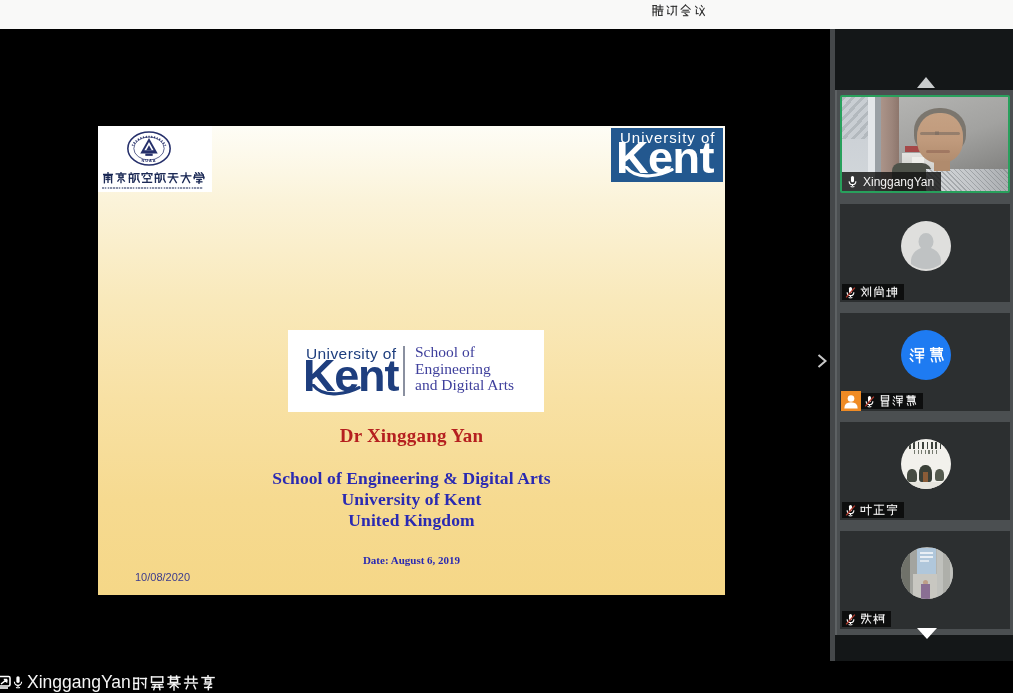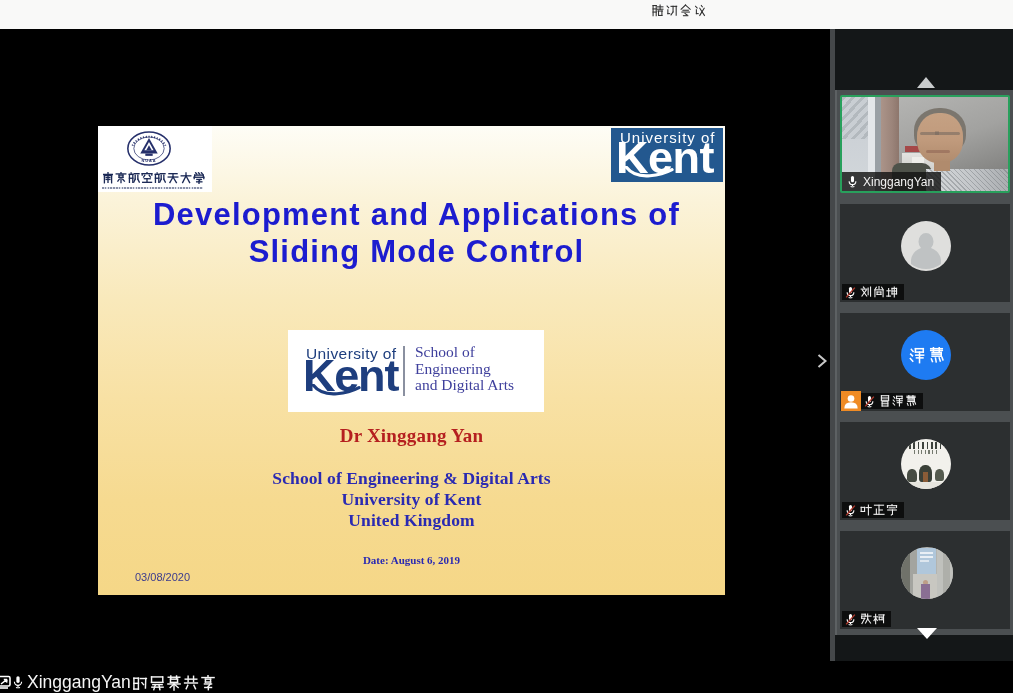--- a/index.html
+++ b/index.html
@@ -149,35 +149,34 @@
 <div class="abs" style="left:4px;top:61px;width:101px;height:2px;background:repeating-linear-gradient(90deg,#8a91a8 0,#8a91a8 1.6px,#dde1ea 1.6px,#dde1ea 2.8px);"></div>
 </div>
 <div class="abs" style="left:513px;top:2px;width:112px;height:54px;background:#23588f;overflow:hidden;">
 <div style="position:absolute;left:9px;top:2px;color:#fff;font-size:15px;line-height:1;letter-spacing:1.0px;white-space:nowrap;">University of</div>
 <div style="position:absolute;left:5px;top:12px;color:#fff;font-size:45px;line-height:0.8;font-weight:bold;letter-spacing:-0.5px;white-space:nowrap;">Kent</div>
 <svg width="56" height="13" viewBox="0 0 56 14" preserveAspectRatio="none" style="position:absolute;left:13px;top:38px;">
           <path d="M2,1 Q10,12 26,10.5 Q38,9.5 48,4" fill="none" stroke="#fff" stroke-width="3.4" stroke-linecap="round"></path>
         </svg>
 
 </div>
-<div class="abs" style="left:5px;top:70px;width:627px;text-align:center;font-size:31px;line-height:37px;font-weight:bold;color:#1c1ccf;letter-spacing:1.2px;">Development and Applications of<br>Sliding Mode Control</div>
 <div class="abs" style="left:190px;top:204px;width:256px;height:82px;background:#fff;">
 <div style="position:absolute;left:18px;top:16px;color:#1e3e7e;font-size:15.5px;line-height:1;letter-spacing:0.4px;white-space:nowrap;">University of</div>
 <div style="position:absolute;left:15px;top:28px;color:#1e3e7e;font-size:45px;line-height:0.8;font-weight:bold;letter-spacing:-1.2px;white-space:nowrap;">Kent</div>
 <svg width="56" height="13" viewBox="0 0 56 14" preserveAspectRatio="none" style="position:absolute;left:23px;top:54px;">
           <path d="M2,1 Q10,12 26,10.5 Q38,9.5 48,4" fill="none" stroke="#1e3e7e" stroke-width="3.4" stroke-linecap="round"></path>
         </svg>
 
 <div class="abs" style="left:115px;top:16px;width:2px;height:50px;background:#8a90a0;"></div>
 <div class="abs" style="left:127px;top:14px;font-family:'Liberation Serif',serif;font-weight:normal;font-size:15.5px;line-height:16.5px;color:#3e3f9c;">School of<br>Engineering<br>and Digital Arts</div>
 </div>
 <div class="abs" style="left:0;top:299px;width:627px;text-align:center;font-family:'Liberation Serif',serif;font-weight:bold;font-size:19px;letter-spacing:0.2px;color:#b51f1f;">Dr Xinggang Yan</div>
 <div class="abs" style="left:0;top:342px;width:627px;text-align:center;font-family:'Liberation Serif',serif;font-weight:bold;font-size:17.5px;letter-spacing:0.1px;line-height:21px;color:#2a2ab2;">School of Engineering &amp; Digital Arts<br>University of Kent<br>United Kingdom</div>
 <div class="abs" style="left:0;top:428px;width:627px;text-align:center;font-family:'Liberation Serif',serif;font-weight:bold;font-size:11px;color:#2a2ab2;">Date: August 6, 2019</div>
-<div class="abs" style="left:37px;top:445px;font-size:11px;color:#3b3b8e;">03/08/2020</div>
+<div class="abs" style="left:37px;top:445px;font-size:11px;color:#3b3b8e;">10/08/2020</div>
 </div>
 <svg class="abs" style="left:816px;top:353px;" width="12" height="16" viewBox="0 0 12 16">
       <path d="M2.5,2 L9.5,8 L2.5,14" fill="none" stroke="#c8c8c8" stroke-width="2"></path>
     </svg>
 <div class="abs" style="left:830px;top:29px;width:183px;height:632px;background:#141718;overflow:hidden;">
 <div class="abs" style="left:0;top:0;width:5px;height:632px;background:#45484a;"></div>
 <div class="abs" style="left:5px;top:61px;width:178px;height:545px;background:#4b4f51;border-left:2px solid #5d6163;"></div>
 <div class="abs" style="left:87px;top:48px;width:0;height:0;border-left:9px solid transparent;border-right:9px solid transparent;border-bottom:11px solid #c9cccd;"></div>
 <div class="abs" style="left:10px;top:66px;width:170px;height:98px;border:2px solid #28a05c;border-radius:2px;background:#a8a8a6;overflow:hidden;">
 <div class="abs" style="left:0;top:0;width:35px;height:94px;background:linear-gradient(180deg,#b9bec3 0%,#ccd1d6 40%,#d2d7db 100%);"></div>

